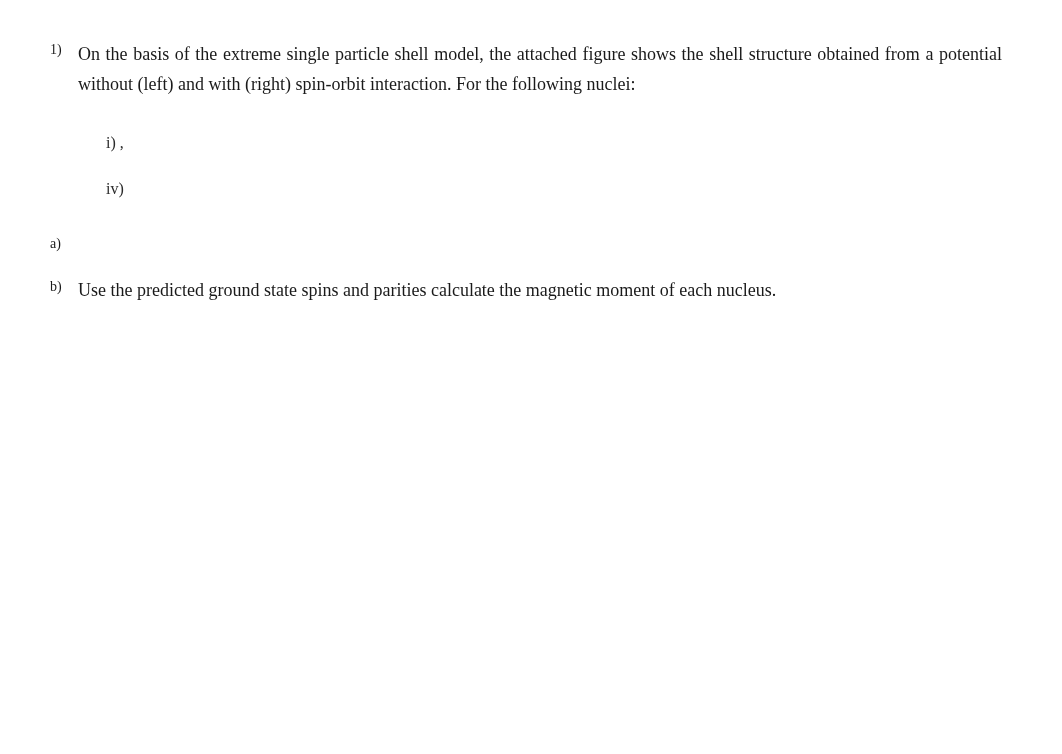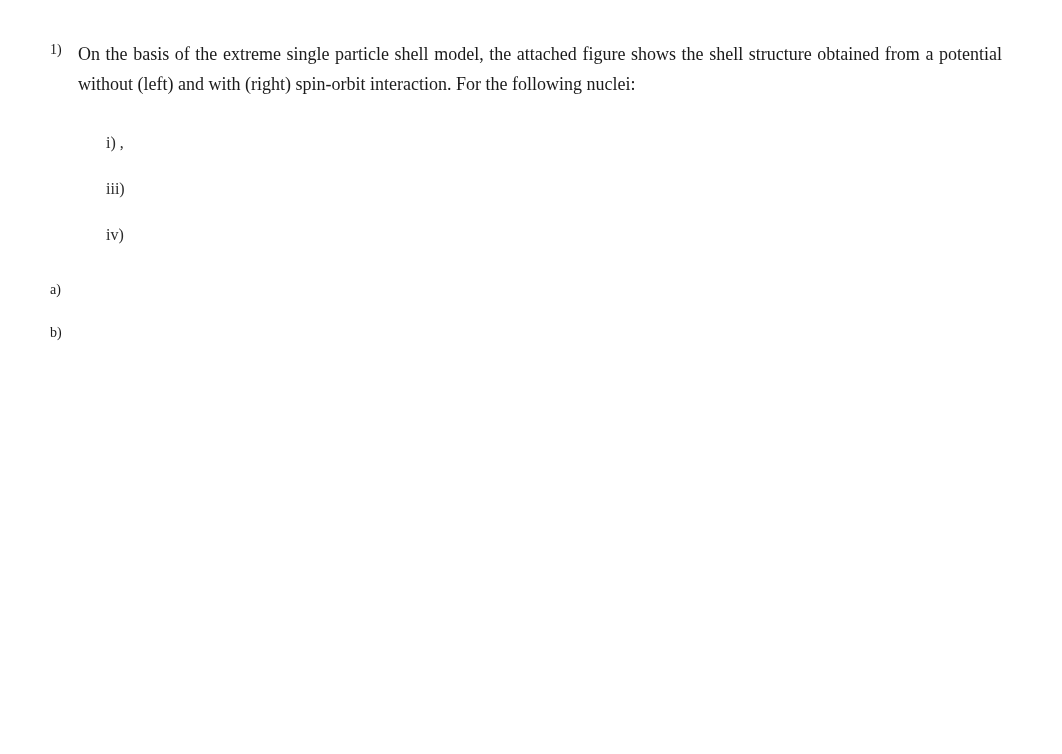--- a/index.html
+++ b/index.html
@@ -79,28 +79,26 @@
   <div class="question-block">
     <span class="question-number">1)</span>
     <p class="question-text">On the basis of the extreme single particle shell model, the attached figure shows the shell structure obtained from a potential without (left) and with (right) spin-orbit interaction. For the following nuclei:</p>
   </div>
 
   <div class="sub-items">
     <div class="sub-item">
       <span>i) ,</span>
     </div>
     <div class="sub-item">
-      <span>iii)</span>
-    </div>
-    <div class="sub-item">
       <span>iv)</span>
     </div>
   </div>
 
   <div class="sub-part-block">
     <span class="sub-part-label">a)</span>
   </div>
 
   <div class="sub-part-block">
     <span class="sub-part-label">b)</span>
+    <p class="sub-part-text">Use the predicted ground state spins and parities calculate the magnetic moment of each nucleus.</p>
   </div>
 
 </div>
 
 </body></html>

